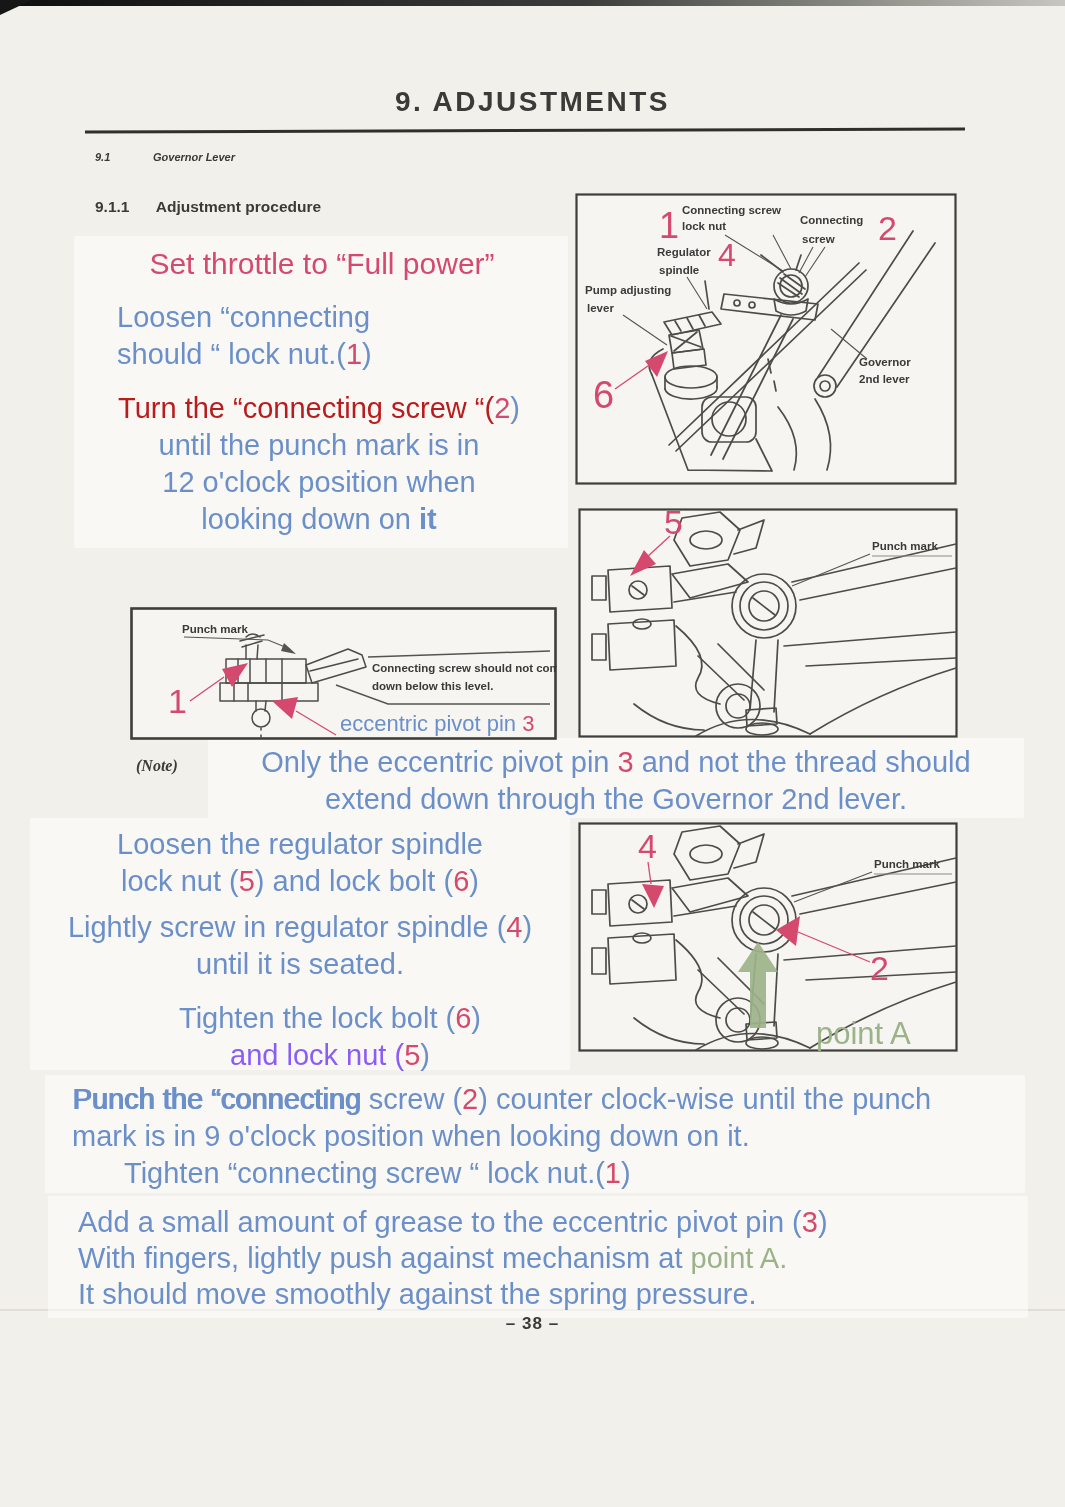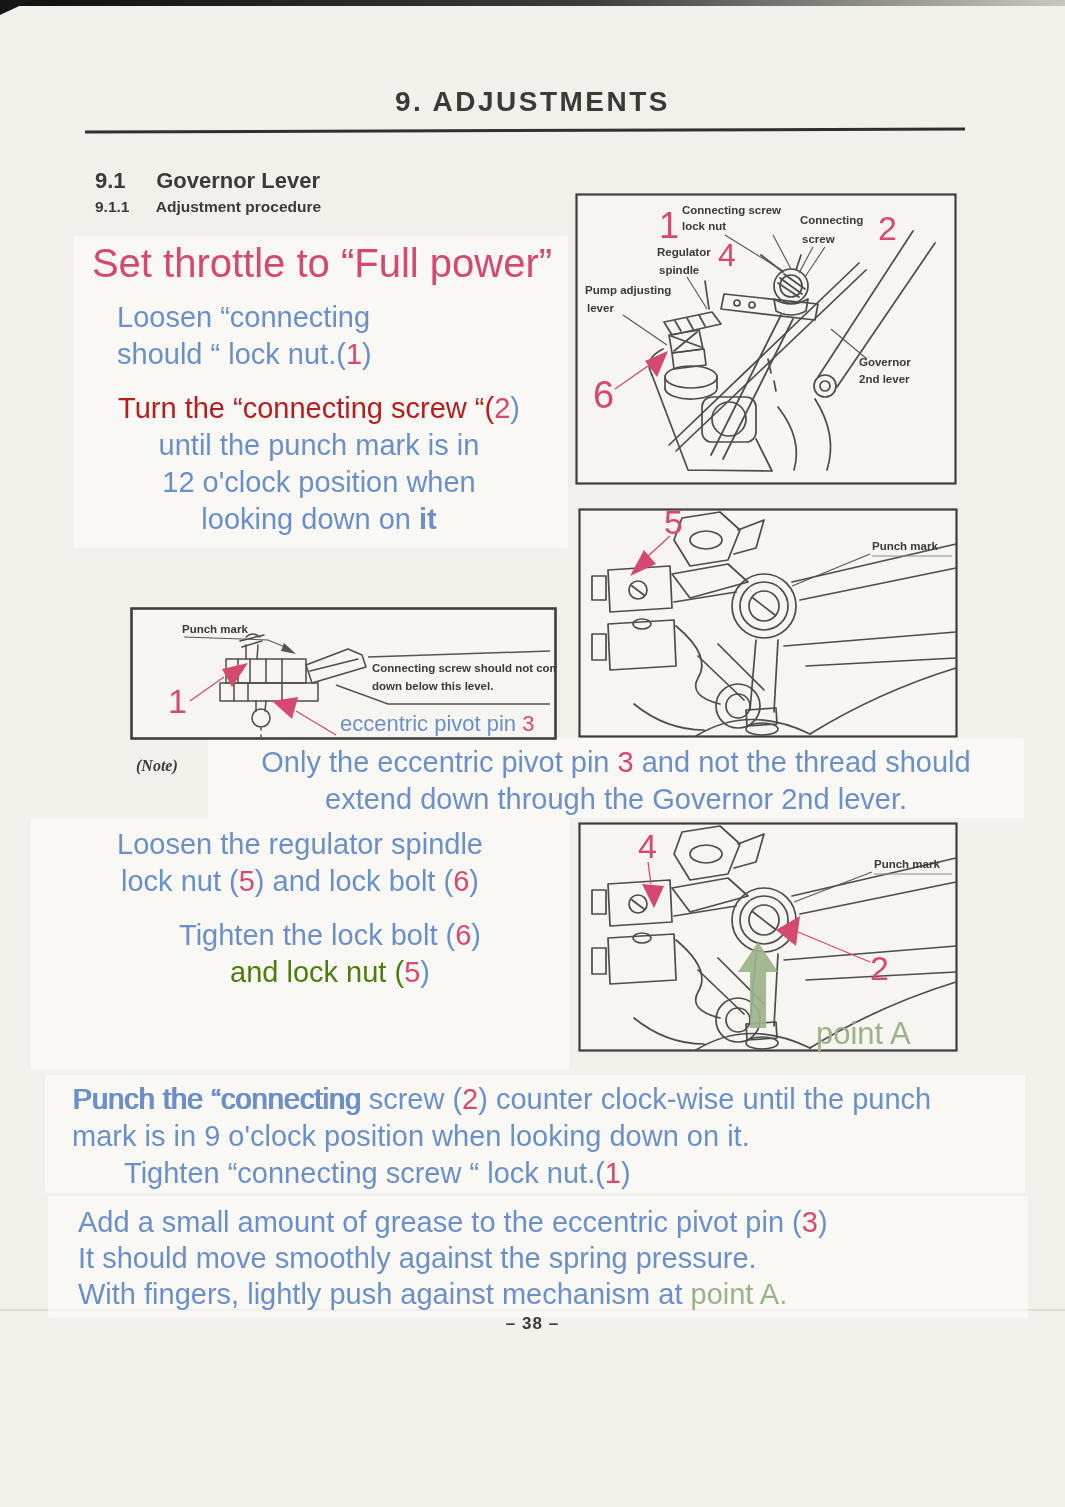--- a/index.html
+++ b/index.html
@@ -4,21 +4,21 @@
 <style>
   html,body{margin:0;padding:0;background:#dddbd5;}
   .page{position:relative;width:1065px;height:1507px;background:#f2f0ea;
         font-family:"Liberation Sans",sans-serif;overflow:hidden;}
   .abs{position:absolute;}
   .wash{position:absolute;background:rgba(255,255,255,.52);border-radius:2px;}
   
   .print{color:var(--ink);font-weight:700;}
   .title{left:0;top:86px;width:1065px;text-align:center;font-size:28px;letter-spacing:2.5px;}
   .rule{left:85px;top:129px;width:880px;height:3px;background:#2f2f2c;transform:rotate(-.2deg);}
-  .sec1{left:95px;top:168px;font-size:22px;}
+  .sec1{left:95px;top:151px;font-size:11px;font-style:italic;}
   .sec2{left:95px;top:198px;font-size:15.5px;}
   .secnum{display:inline-block;min-width:55px;}
   .note-label{left:136px;top:757px;font-size:16px;font-family:"Liberation Serif",serif;font-style:italic;}
   .footer{left:0;top:1314px;width:1065px;text-align:center;font-size:17px;letter-spacing:1px;}
   
   .anno{font-size:29px;line-height:37px;color:var(--blue);}
   .line{white-space:nowrap;}
   .ctr{text-align:center;}
   .scan-strip{left:0;top:0;width:1065px;height:6px;
       background:linear-gradient(90deg,#0e0e0e,#3c3c3c 55%,#9a9a93 85%,#c8c6c0);}
@@ -57,21 +57,21 @@
     <span class="secnum" style="min-width:57px;">9.1.1</span>
     <span>Adjustment procedure</span>
   </div>
 
   <div class="wash" style="left:74px;top:236px;width:494px;height:312px;"></div>
   <div class="wash" style="left:208px;top:738px;width:816px;height:80px;"></div>
   <div class="wash" style="left:30px;top:818px;width:540px;height:252px;"></div>
   <div class="wash" style="left:45px;top:1075px;width:980px;height:118px;"></div>
   <div class="wash" style="left:48px;top:1196px;width:980px;height:122px;"></div>
 
-  <div class="abs anno ctr" style="left:75px;top:245px;width:494px;font-size:40px;">
+  <div class="abs anno ctr" style="left:75px;top:245px;width:494px;font-size:30px;">
     <div class="line"><span style="color: rgb(213, 73, 111);">Set throttle to “Full power”</span></div>
   </div>
 
   <div class="abs anno" style="left:117px;top:299px;">
     <div class="line"><span style="color: rgb(107, 143, 201);">Loosen “connecting</span></div>
     <div class="line"><span style="color: rgb(107, 143, 201);">should “ lock nut.(</span><span style="color: rgb(213, 73, 111);">1</span><span style="color: rgb(107, 143, 201);">)</span></div>
   </div>
 
   <div class="abs anno ctr" style="left:66px;top:390px;width:506px;">
     <div class="line"><span style="color: #b91c1c;">Turn the “connecting screw “(</span><span style="color: rgb(213, 73, 111);">2</span><span style="color: rgb(107, 143, 201);">)</span></div>
@@ -84,36 +84,40 @@
   <div class="abs anno ctr" style="left:208px;top:744px;width:816px;">
     <div class="line"><span style="color: rgb(107, 143, 201);">Only the eccentric pivot pin </span><span style="color: rgb(213, 73, 111);">3</span><span style="color: rgb(107, 143, 201);"> and not the thread should</span></div>
     <div class="line"><span style="color: rgb(107, 143, 201);">extend down through the Governor 2nd lever.</span></div>
   </div>
 
   <div class="abs anno ctr" style="left:30px;top:826px;width:540px;">
     <div>
       <div class="line"><span style="color: rgb(107, 143, 201);">Loosen the regulator spindle</span></div>
       <div class="line"><span style="color: rgb(107, 143, 201);">lock nut (</span><span style="color: rgb(213, 73, 111);">5</span><span style="color: rgb(107, 143, 201);">) and lock bolt (</span><span style="color: rgb(213, 73, 111);">6</span><span style="color: rgb(107, 143, 201);">)</span></div>
     </div>
+    <div style="margin-top:9px;">
+      <div class="line"><span style="color: rgb(107, 143, 201);">Lightly screw in regulator spindle (</span><span style="color: rgb(213, 73, 111);">4</span><span style="color: rgb(107, 143, 201);">)</span></div>
+      <div class="line"><span style="color: rgb(107, 143, 201);">until it is seated.</span></div>
+    </div>
     <div style="margin-top:17px;padding-left:60px;">
       <div class="line"><span style="color: rgb(107, 143, 201);">Tighten the lock bolt (</span><span style="color: rgb(213, 73, 111);">6</span><span style="color: rgb(107, 143, 201);">)</span></div>
-      <div class="line"><span style="color: #4d7c0f; margin-top: 31px;">and lock nut (</span><span style="color: rgb(213, 73, 111);">5</span><span style="color: rgb(107, 143, 201);">)</span></div>
+      <div class="line"><span style="color: #8b5cf6; margin-top: 31px;">and lock nut (</span><span style="color: rgb(213, 73, 111);">5</span><span style="color: rgb(107, 143, 201);">)</span></div>
     </div>
   </div>
 
   <div class="abs anno" style="left:72px;top:1081px;">
     <div class="line"><span style="color: rgb(107, 143, 201); text-shadow: currentcolor 1.4px 0px 0px;">Punch the “connecting</span><span style="color: rgb(107, 143, 201);"> screw (</span><span style="color: rgb(213, 73, 111);">2</span><span style="color: rgb(107, 143, 201);">) counter clock-wise until the punch</span></div>
     <div class="line"><span style="color: rgb(107, 143, 201); margin-top: 40px;">mark is in 9 o'clock position when looking down on it.</span></div>
     <div class="line" style="padding-left:52px;"><span style="color: rgb(107, 143, 201);">Tighten “connecting screw “ lock nut.(</span><span style="color: rgb(213, 73, 111);">1</span><span style="color: rgb(107, 143, 201);">)</span></div>
   </div>
 
   <div class="abs anno" style="left:78px;top:1204px;line-height:36px;">
     <div class="line"><span style="color: rgb(107, 143, 201);">Add a small amount of grease to the eccentric pivot pin (</span><span style="color: rgb(213, 73, 111);">3</span><span style="color: rgb(107, 143, 201);">)</span></div>
+    <div class="line"><span style="color: rgb(107, 143, 201);">With fingers, lightly push against mechanism at </span><span style="color: rgb(156, 178, 137);">point A.</span></div>
     <div class="line"><span style="color: rgb(107, 143, 201);">It should move smoothly against the spring pressure.</span></div>
-    <div class="line"><span style="color: rgb(107, 143, 201);">With fingers, lightly push against mechanism at </span><span style="color: rgb(156, 178, 137);">point A.</span></div>
   </div>
 
   <div class="abs print footer">– 38 –</div>
 
   <svg class="abs" style="left:575px;top:193px;" width="382" height="292" viewBox="0 0 382 292">
     <rect class="dborder" x="1.5" y="1.5" width="379" height="289"></rect>
     <g class="draw">
       <circle cx="216" cy="93" r="17"></circle>
         <circle cx="216" cy="93" r="11"></circle>
       <path d="M205,85 L227,101 M209,81 L230,96 M203,90 L224,104"></path>

